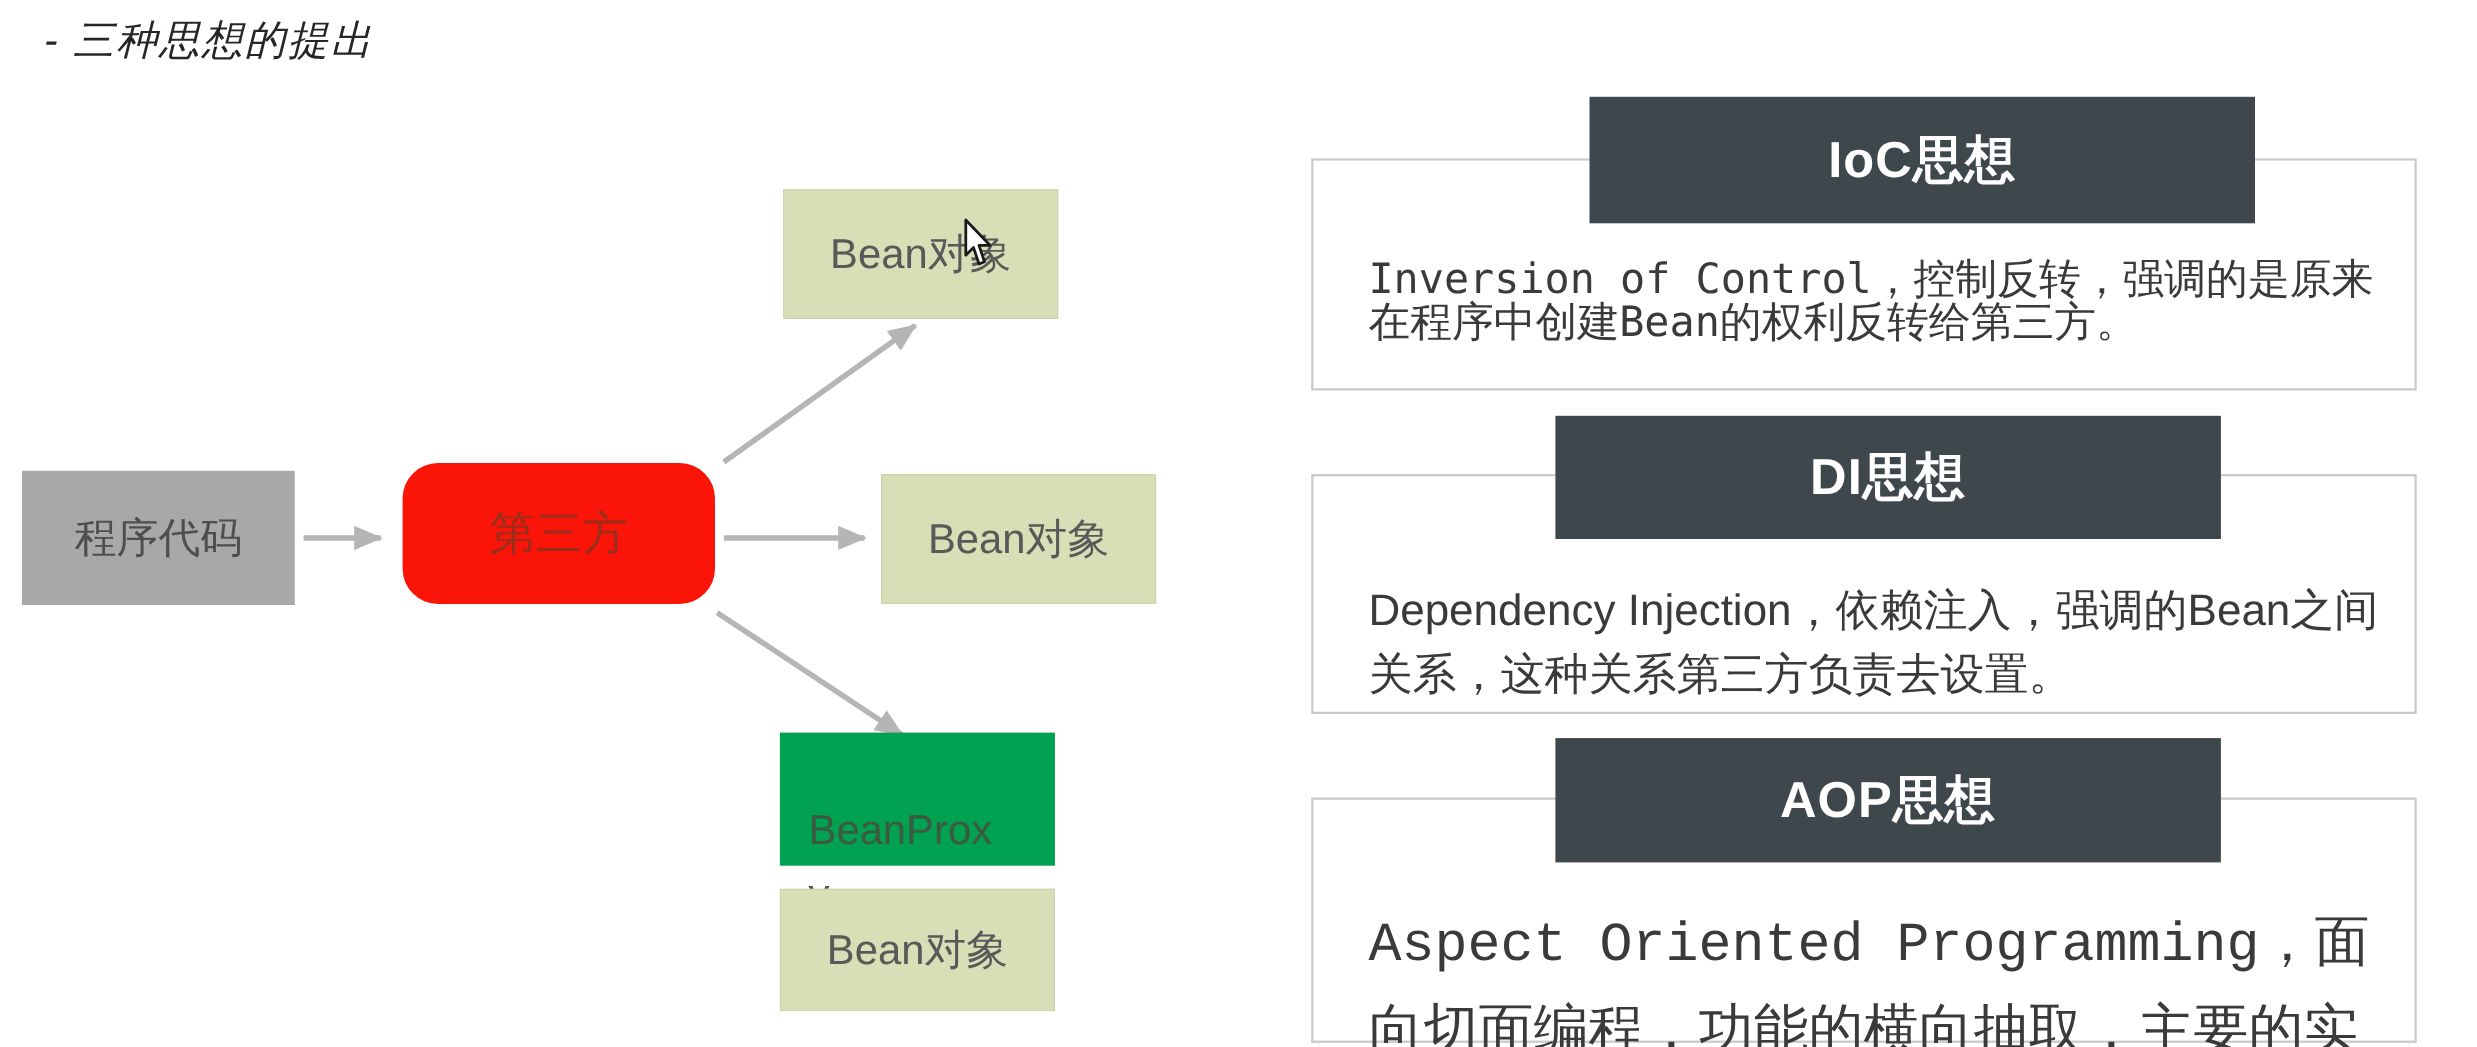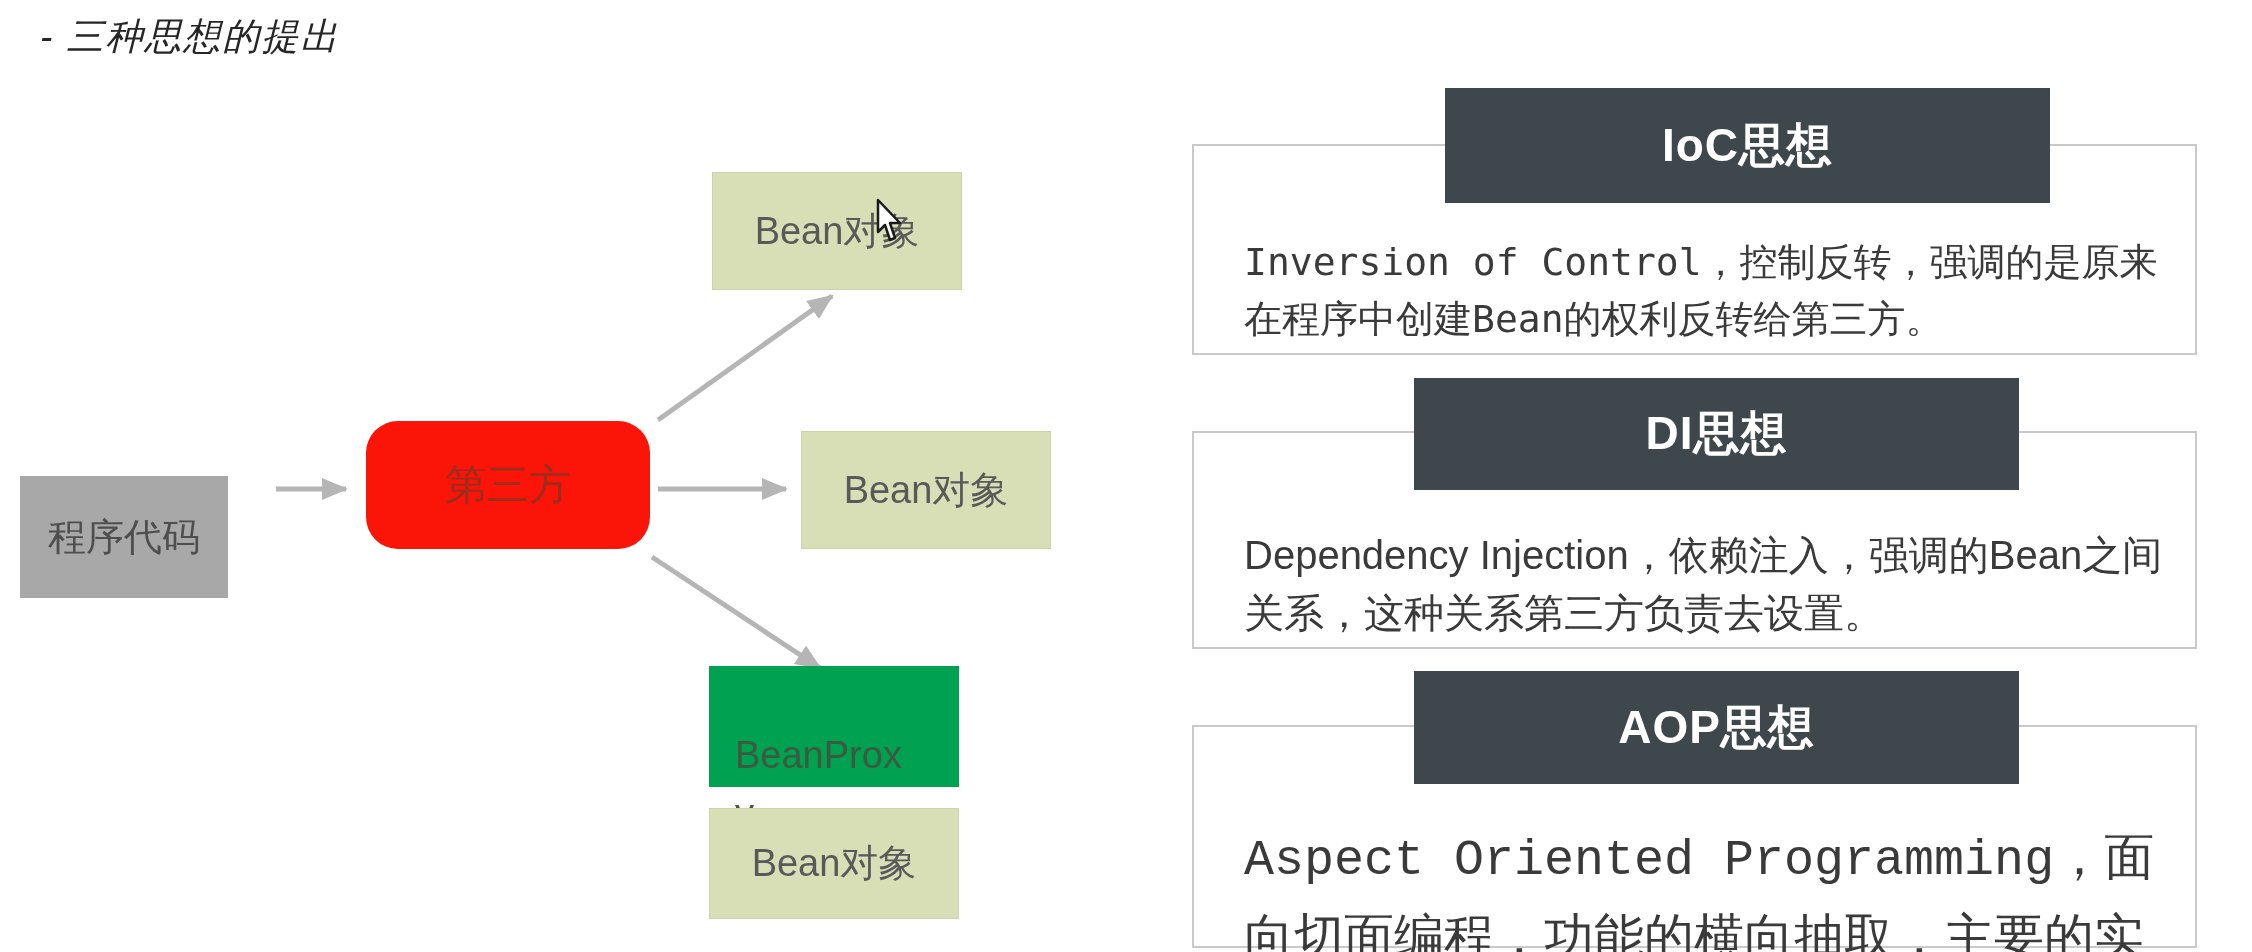--- a/index.html
+++ b/index.html
@@ -11,21 +11,21 @@
   .page-title {
     position:absolute; left:40px; top:12px;
     font-size:37px; color:#262626; letter-spacing:2px;font-style:italic;
   }
 
   
   .node {
     position:absolute; display:flex; align-items:center; justify-content:center;
     font-size:38px; text-align:center;
   }
-  .node-gray   { left:20px;  top:428px; width:208px; height:122px; background:#a8a8a8; color:#4e4e4e;margin-top:48px; }
+  .node-gray   { left:20px;  top:428px; width:248px; height:122px; background:#a8a8a8; color:#4e4e4e; }
   .node-red    { left:366px; top:421px; width:284px; height:128px; background:#fb1408; color:#9b2d1d;
                  border-radius:32px; font-size:42px; }
   .node-olive  { background:#d8deb5; color:#595959; border:1px solid #cdd4ab; }
   .node-bean-top    { left:712px; top:172px; width:250px; height:118px; }
   .node-bean-middle { left:801px; top:431px; width:250px; height:118px; }
   .node-bean-bottom { left:709px; top:808px; width:250px; height:111px; }
   .node-green  { left:709px; top:666px; width:250px; height:121px; background:#00a151; color:#3c5a40;
                  display:block; overflow:visible; }
   .node-green .wrap-label {
     display:block; width:185px; margin-left:26px; padding-top:60px;
@@ -51,21 +51,21 @@
     display:flex; align-items:center; justify-content:center;
     font-size:46px; font-weight:bold; letter-spacing:1px;
   }
   .card-1 .card-header { top:-58px;margin-left:31px; }
   .card-2 .card-header { top:-55px; height:112px; }
   .card-3 .card-header { top:-56px; height:113px; }
 
   .card-body {
     position:absolute; left:50px; color:#3a3a3a;
   }
-  .card-1 .card-body { top:88px; width:930px; font-size:38px; line-height:57px;
+  .card-1 .card-body { top:88px; width:930px; font-size:38px; line-height:39px;
                        font-family:"DejaVu Sans Mono", monospace; }
   .card-2 .card-body { top:93px; width:950px; font-size:40px; line-height:58px;
                        font-family:"Liberation Sans", sans-serif; }
   .card-3 .card-body { top:94px; width:945px; font-size:50px; line-height:80px;
                        font-family:Liberation Mono, monospace; }
 </style>
 </head>
 <body>
 
 <div class="stage">

